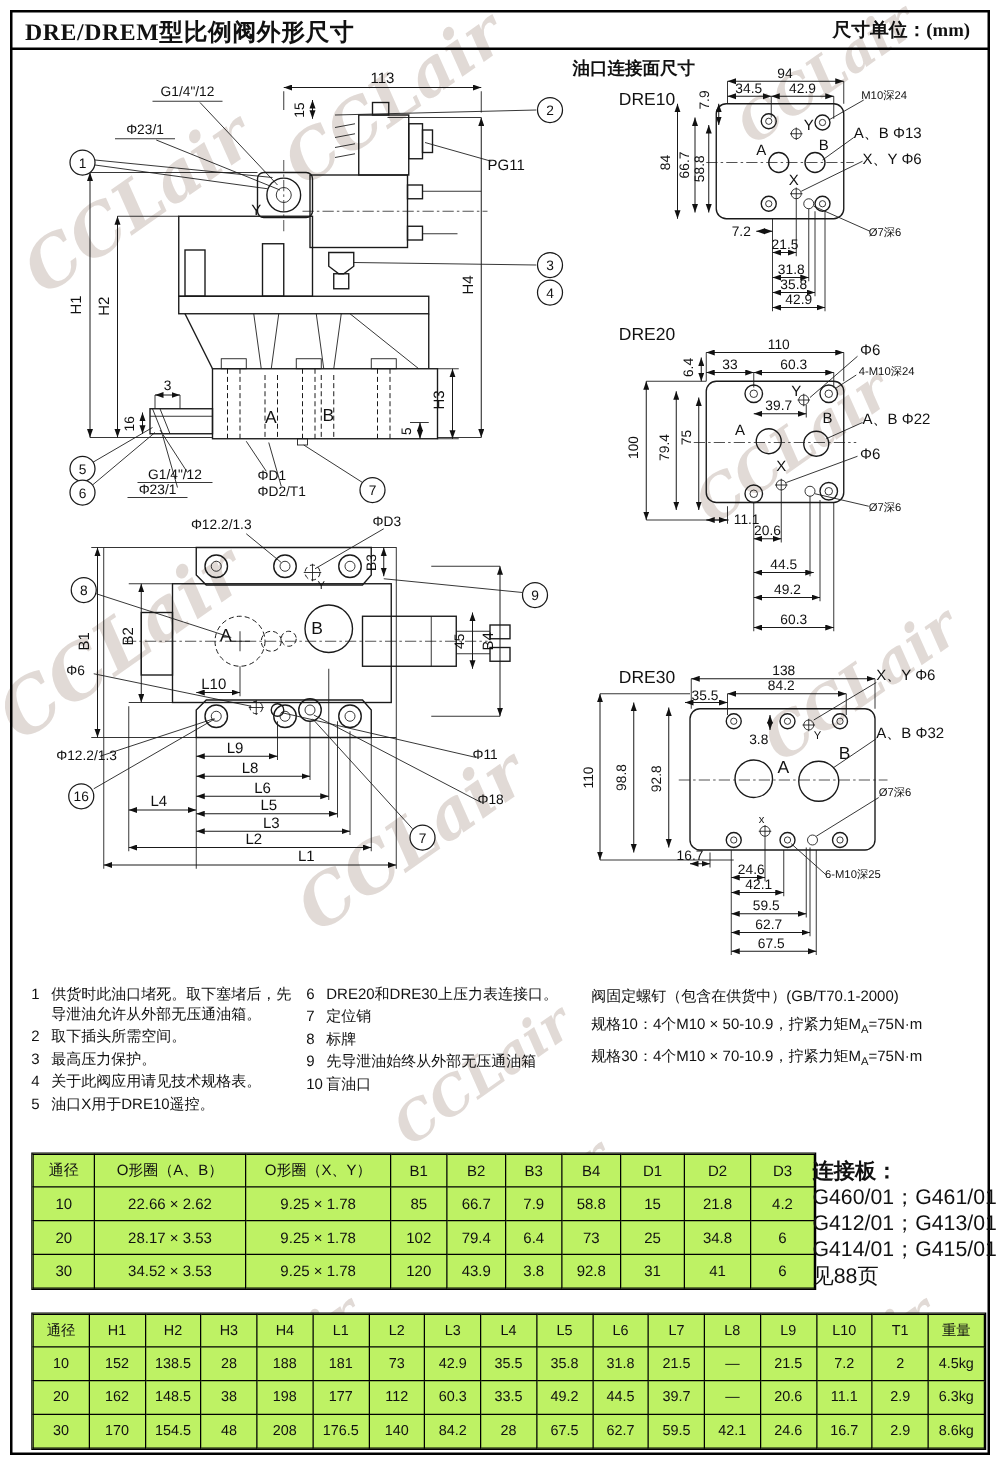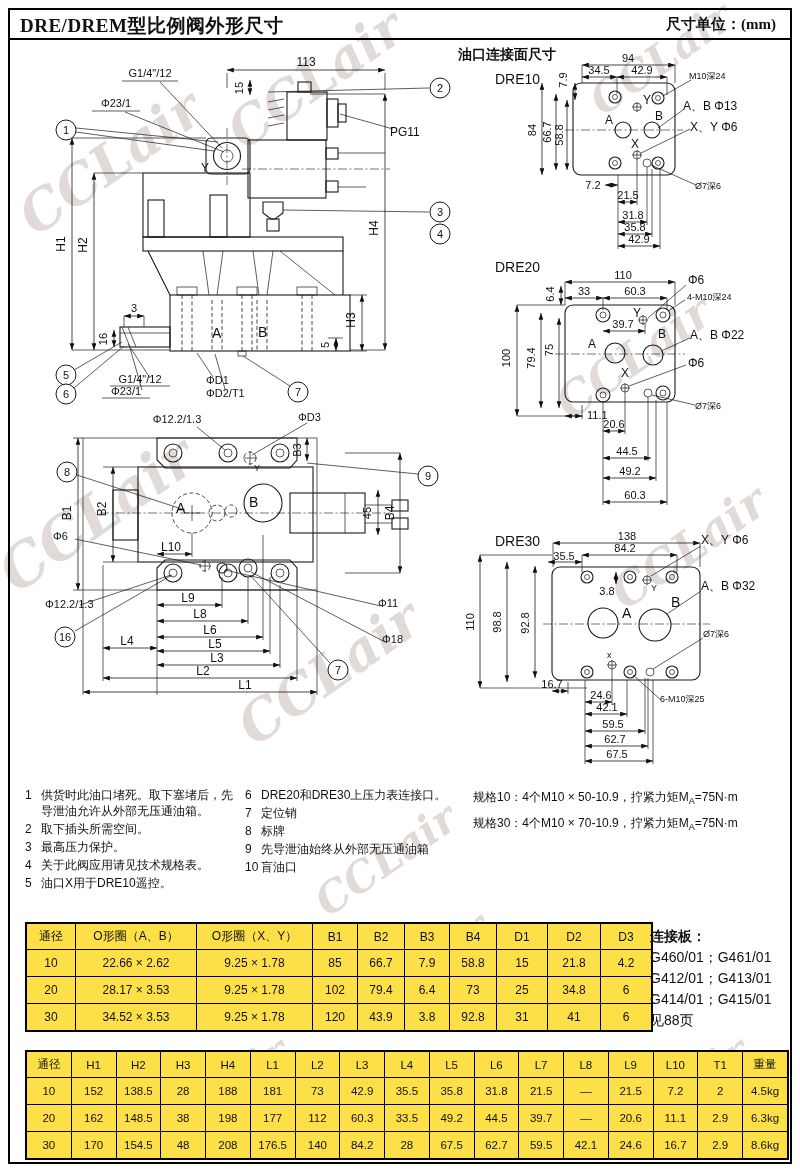--- a/index.html
+++ b/index.html
@@ -26,32 +26,32 @@
   .dim{stroke:#1a1a1a;stroke-width:.8;fill:none;}
   .ar{marker-start:url(#aS);marker-end:url(#aE);}
   .co{stroke:#1a1a1a;stroke-width:1;fill:#fff;}
   
   .note{display:flex;font-size:12px;line-height:16px;margin-bottom:2px;}
   .nn{width:16px;flex:none;}
   .nt{flex:1;}
   .scr{font-size:12px;line-height:22px;}
   sub{font-size:9px;}
   
-  table{border-collapse:collapse;table-layout:fixed;background:#fde047;}
+  table{border-collapse:collapse;table-layout:fixed;background:#bef264;}
   th,td{border:1px solid #000;text-align:center;font-weight:normal;padding:0;}
   #t1{width:615px;font-size:12px;}
   #t1 th{height:25px;} #t1 td{height:26px;}
   #t1 th:nth-child(1){width:48px;}#t1 th:nth-child(2){width:120px;}#t1 th:nth-child(3){width:115px;}
   #t1 th:nth-child(4){width:44px;}#t1 th:nth-child(5){width:46px;}#t1 th:nth-child(6){width:44px;}
   #t1 th:nth-child(7){width:46px;}#t1 th:nth-child(8){width:50px;}#t1 th:nth-child(9){width:52px;}
   #t1 th:nth-child(10){width:50px;}
   #t2{width:762px;font-size:11.5px;}
   #t2 th{height:25px;} #t2 td{height:26px;}
   .tbl-wrap{border:1.5px solid #000;}
-  .plates{font-size:14px;line-height:21px;}
+  .plates{font-size:17px;line-height:21px;}
 </style>
 </head>
 <body>
 
 <div class="page">
 
   <span class="wm" style="left:6px;top:130px;font-size:54px;">CCLair</span>
   <span class="wm" style="left:215px;top:48px;font-size:52px;">CCLair</span>
   <span class="wm" style="left:580px;top:34px;font-size:42px;">CCLair</span>
   <span class="wm" style="left:545px;top:330px;font-size:46px;">CCLair</span>
@@ -630,20 +630,21 @@
     <div class="note">
         <span class="nn">9</span>
         <span class="nt">先导泄油始终从外部无压通油箱</span>
       </div>
     <div class="note">
         <span class="nn">10</span>
         <span class="nt">盲油口</span>
       </div>
   </div>
   <div class="abs scr" style="left:473px;top:786px;width:315px;">
+    <div>阀固定螺钉（包含在供货中）(GB/T70.1-2000)</div>
     <div><span>规格10：4个M10 × 50-10.9，拧紧力矩M</span><sub>A</sub><span>=75N·m</span></div>
     <div><span>规格30：4个M10 × 70-10.9，拧紧力矩M</span><sub>A</sub><span>=75N·m</span></div>
   </div>
 
   <div class="abs tbl-wrap" style="left:25px;top:922px;">
     <table id="t1">
         <thead>
           <tr>
             <th>通径</th>
             <th>O形圈（A、B）</th>

